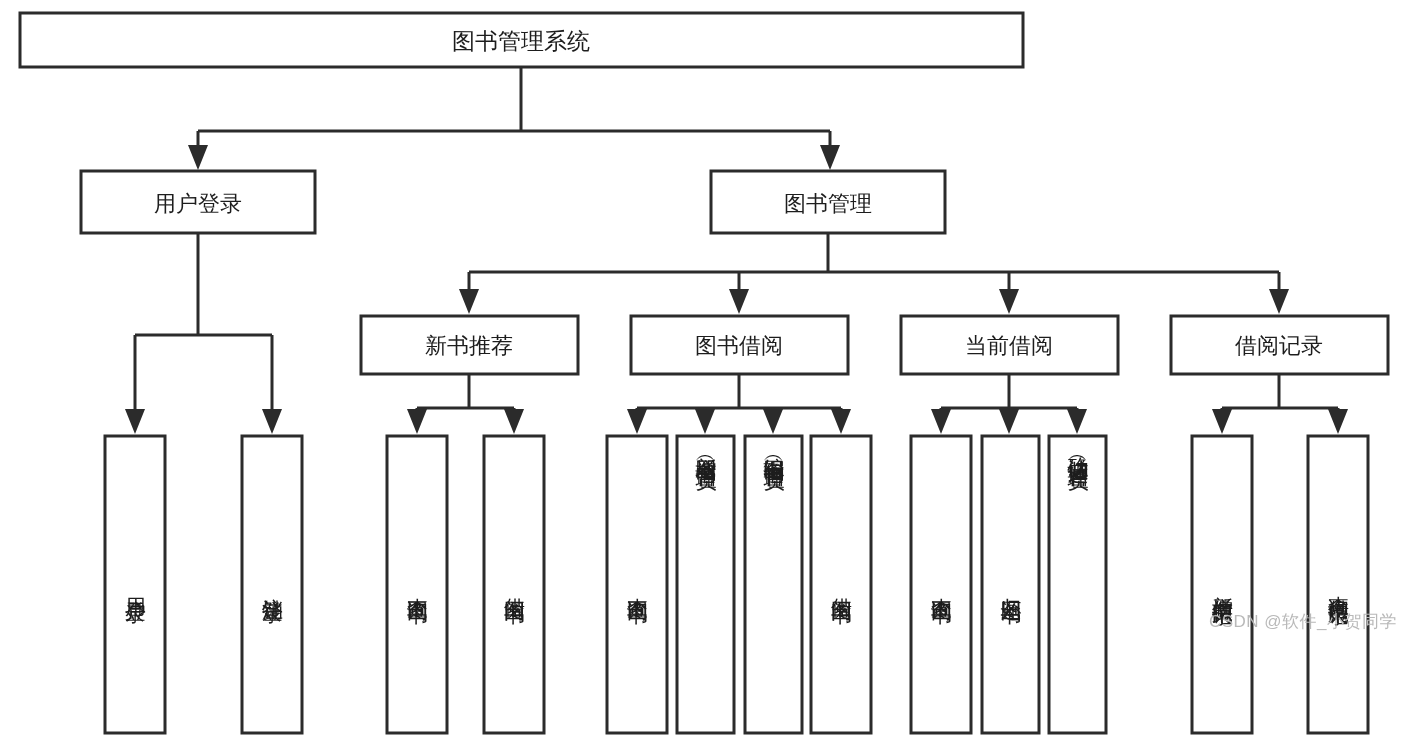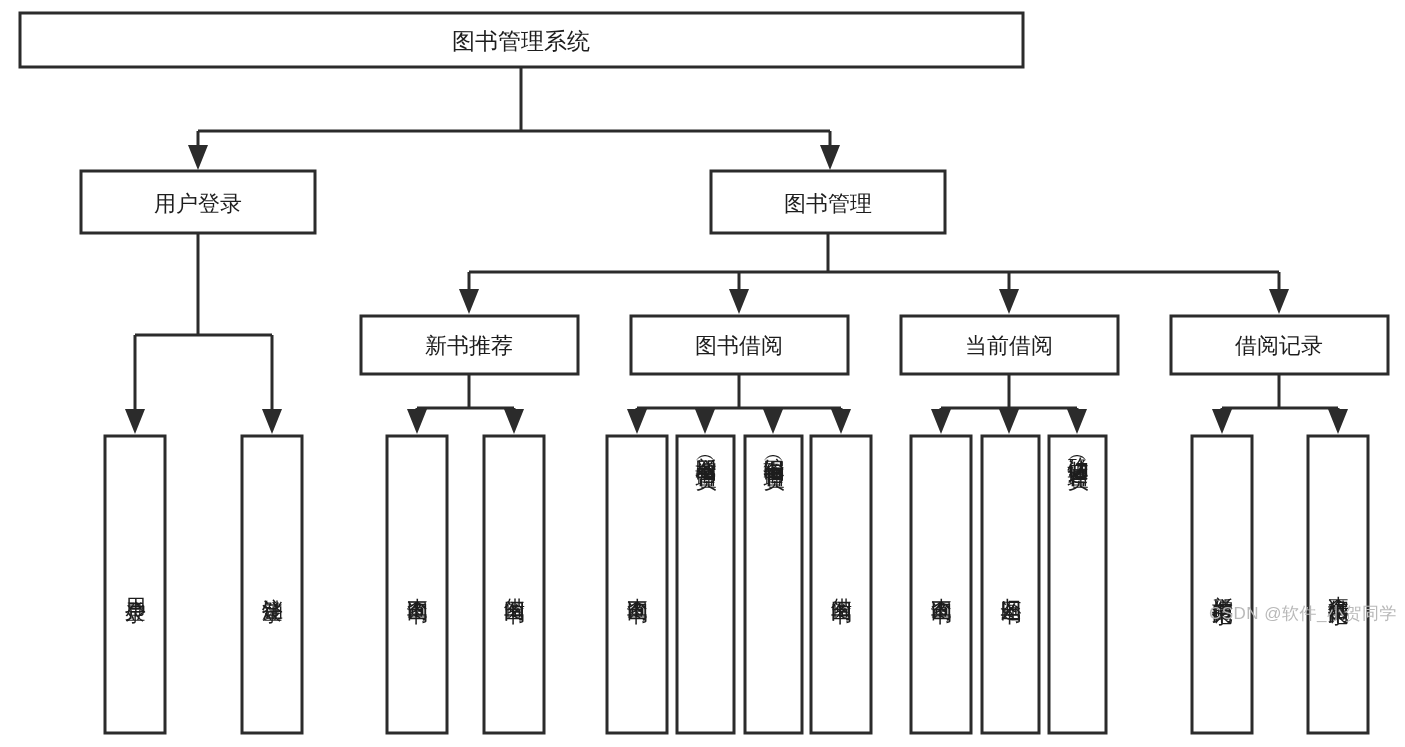--- a/index.html
+++ b/index.html
@@ -67,21 +67,21 @@
     font-size: 21px;
     line-height: 1.28;
     letter-spacing: 2px;
     color: #1d1d1d;
     white-space: nowrap;
     text-align: center;
   }
   .watermark {
     position: absolute;
     right: 8px;
-    bottom: 14px;
+    bottom: 6px;
     font-family: "Liberation Sans", "DejaVu Sans", sans-serif;
     font-size: 17px;
     color: #b9b9b9;
     letter-spacing: 0.5px;
     white-space: nowrap;
     user-select: none;
   }
 </style>
 </head>
 <body>

